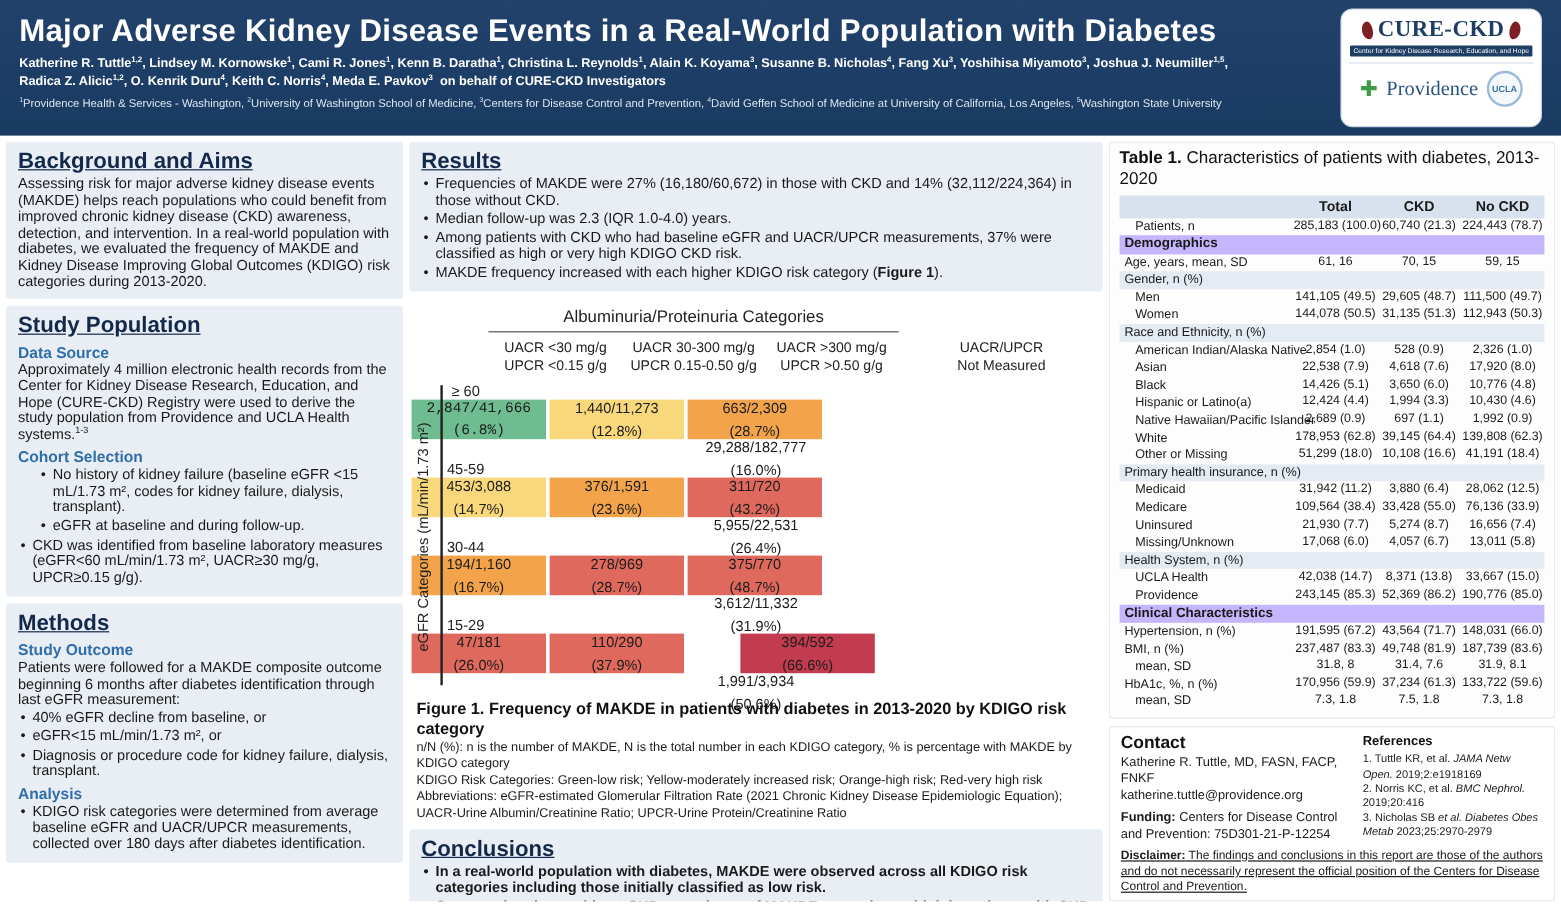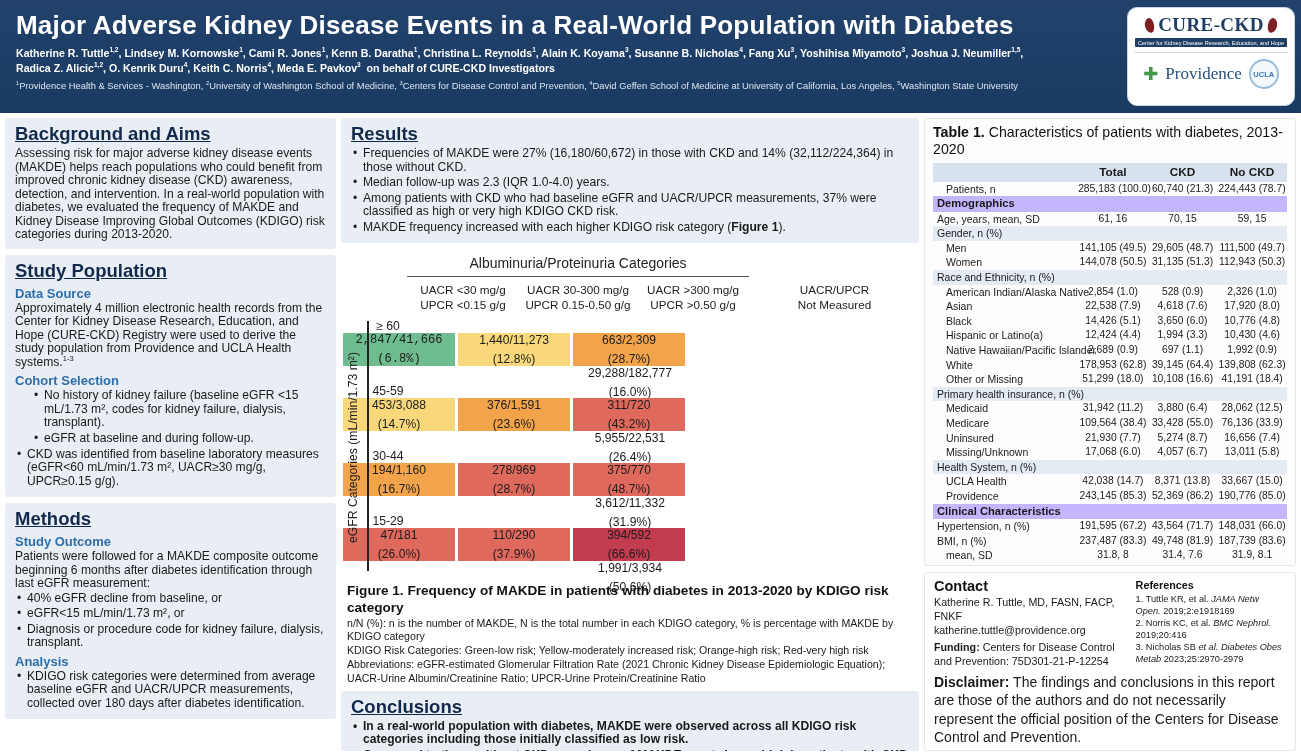--- a/index.html
+++ b/index.html
@@ -3,21 +3,21 @@
 <meta charset="utf-8">
 <style>
   html,body{margin:0;padding:0;}
   .page{width:1301px;height:756px;background:#fff;font-family:"Liberation Sans","DejaVu Sans",sans-serif;color:#1a1a1a;overflow:hidden;display:flex;flex-direction:column;}
   sup{font-size:0.62em;line-height:0;}
   
   .masthead{height:113px;flex:0 0 auto;background:linear-gradient(180deg,#22426c,#193a61);color:#fff;padding:10px 190px 0 16px;position:relative;box-sizing:border-box;}
   .masthead h1{margin:0;font-size:26px;font-weight:bold;letter-spacing:.2px;}
   .authors{font-size:10.6px;line-height:1.4;margin-top:5px;font-weight:bold;}
   .affils{font-size:9.4px;line-height:1.35;margin-top:4px;color:#dde6f0;font-weight:normal;}
-  .logo-box{position:absolute;right:6px;top:7px;width:168px;height:99px;background:#fff;border-radius:10px;border:1px solid #c9d4e2;box-sizing:border-box;padding:5px 6px 4px;display:flex;flex-direction:column;align-items:center;color:#1e3e64;}
+  .logo-box{position:absolute;right:16px;top:7px;width:168px;height:99px;background:#fff;border-radius:10px;border:1px solid #c9d4e2;box-sizing:border-box;padding:5px 6px 4px;display:flex;flex-direction:column;align-items:center;color:#1e3e64;}
   .cure-row{display:flex;align-items:center;gap:4px;margin-top:1px;}
   .kidney{width:9px;height:15px;background:#7e2023;display:inline-block;}
   .kidney.kl{border-radius:58% 42% 42% 58%/50%;transform:rotate(-12deg);}
   .kidney.kr{border-radius:42% 58% 58% 42%/50%;transform:rotate(12deg);}
   .cure-text{font-family:"Liberation Serif",serif;font-weight:bold;font-size:19px;color:#1e3e64;letter-spacing:.4px;}
   .cure-tagline{background:#1e3e64;color:#fff;font-size:5.6px;padding:1.5px 3px;border-radius:1px;margin-top:2px;white-space:nowrap;}
   .logo-div{width:100%;border-top:1px solid #d7dee8;margin-top:5px;}
   .logo-bottom{display:flex;align-items:center;gap:7px;margin-top:6px;}
   .prov-cross{color:#3f9b45;font-size:18px;line-height:1;font-weight:bold;}
   .prov-text{font-family:"Liberation Serif",serif;font-size:17px;color:#2a517f;}
@@ -48,21 +48,21 @@
   .fig-body::before{content:"";position:absolute;left:24px;top:2px;bottom:5px;width:1.5px;background:#222;}
   .fig-ylabel{position:absolute;left:0px;top:0;bottom:0;width:20px;display:flex;align-items:center;justify-content:center;writing-mode:vertical-rl;transform:rotate(180deg);font-size:12.2px;color:#222;}
   .fig-row{display:flex;align-items:stretch;margin-bottom:3px;height:62px;flex-direction:column;}
   .fig-rowlabel{width:64px;flex:0 0 auto;box-sizing:border-box;padding-left:26px;display:flex;align-items:center;justify-content:center;font-size:12.2px;color:#222;}
   .fig-cells{display:flex;gap:3px;flex:0 0 auto;}
   .fig-cell{width:112px;display:flex;flex-direction:column;align-items:center;justify-content:center;gap:5px;font-size:12.1px;color:#1c1c1c;}
   .fig-cell[data-risk="green"]{background:#6fbc90;font-family:Liberation Mono, monospace;}
   .fig-cell[data-risk="yellow"]{background:#f9d87c;}
   .fig-cell[data-risk="orange"]{background:#f3a44b;}
   .fig-cell[data-risk="red"]{background:#e0695d;}
-  .fig-cell[data-risk="darkred"]{background:#c23b4e;}
+  .fig-cell[data-risk="darkred"]{background:#c23b4e;margin-left:44px;}
   .fig-nm{flex:1;display:flex;flex-direction:column;align-items:center;justify-content:center;gap:5px;font-size:12.1px;}
   .fig-caption{margin-top:7px;padding:0 4px;}
   .figcap-bold{font-size:13.6px;font-weight:bold;color:#111;line-height:1.2;}
   .figcap-small{font-size:10.6px;line-height:1.24;margin-top:1px;}
   .panel-conclusions{margin-top:auto;}
   .panel-conclusions li{font-size:13px;font-weight:bold;line-height:1.25;margin-bottom:3px;}
   
   .table-panel{background:#fdfdfe;border:1px solid #e2e8f0;border-radius:3px;padding:5px 8px;box-sizing:border-box;flex:1;min-height:0;overflow:hidden;}
   .table-title{font-size:14.2px;line-height:1.22;margin-bottom:4px;color:#111;}
   .thead{display:flex;background:#d7e2ee;font-weight:bold;font-size:11.8px;padding:2.5px 0;}
@@ -77,21 +77,21 @@
   
   .contact-panel{background:#fff;border:1px solid #e2e8f0;border-radius:3px;padding:5px 9px 4px;box-sizing:border-box;flex:0 0 auto;margin-top:auto;}
   .contact-grid{display:flex;gap:8px;}
   .contact-left{width:55%;}
   .contact-left h2{font-size:14.5px;margin:0 0 2px;color:#111;}
   .contact-line{font-size:10.7px;line-height:1.3;}
   .funding{font-size:10.7px;line-height:1.3;margin-top:4px;}
   .refs{flex:1;}
   .refs h3{font-size:10.8px;margin:1px 0 2px;color:#111;}
   .ref-item{font-size:9.2px;line-height:1.32;}
-  .disclaimer{font-size:14px;line-height:1.3;margin-top:4px;}
+  .disclaimer{font-size:10px;line-height:1.3;margin-top:4px;text-decoration:underline;}
 </style>
 </head>
 <body>
 
 <div class="page">
 
   <div class="masthead">
     <h1>Major Adverse Kidney Disease Events in a Real-World Population with Diabetes</h1>
     <div class="authors">Katherine R. Tuttle<sup>1,2</sup>, Lindsey M. Kornowske<sup>1</sup>, Cami R. Jones<sup>1</sup>, Kenn B. Daratha<sup>1</sup>, Christina L. Reynolds<sup>1</sup>, Alain K. Koyama<sup>3</sup>, Susanne B. Nicholas<sup>4</sup>, Fang Xu<sup>3</sup>, Yoshihisa Miyamoto<sup>3</sup>, Joshua J. Neumiller<sup>1,5</sup>,<br>Radica Z. Alicic<sup>1,2</sup>, O. Kenrik Duru<sup>4</sup>, Keith C. Norris<sup>4</sup>, Meda E. Pavkov<sup>3</sup>&nbsp; on behalf of CURE-CKD Investigators</div>
     <div class="affils"><sup>1</sup>Providence Health &amp; Services - Washington, <sup>2</sup>University of Washington School of Medicine, <sup>3</sup>Centers for Disease Control and Prevention, <sup>4</sup>David Geffen School of Medicine at University of California, Los Angeles, <sup>5</sup>Washington State University</div>

